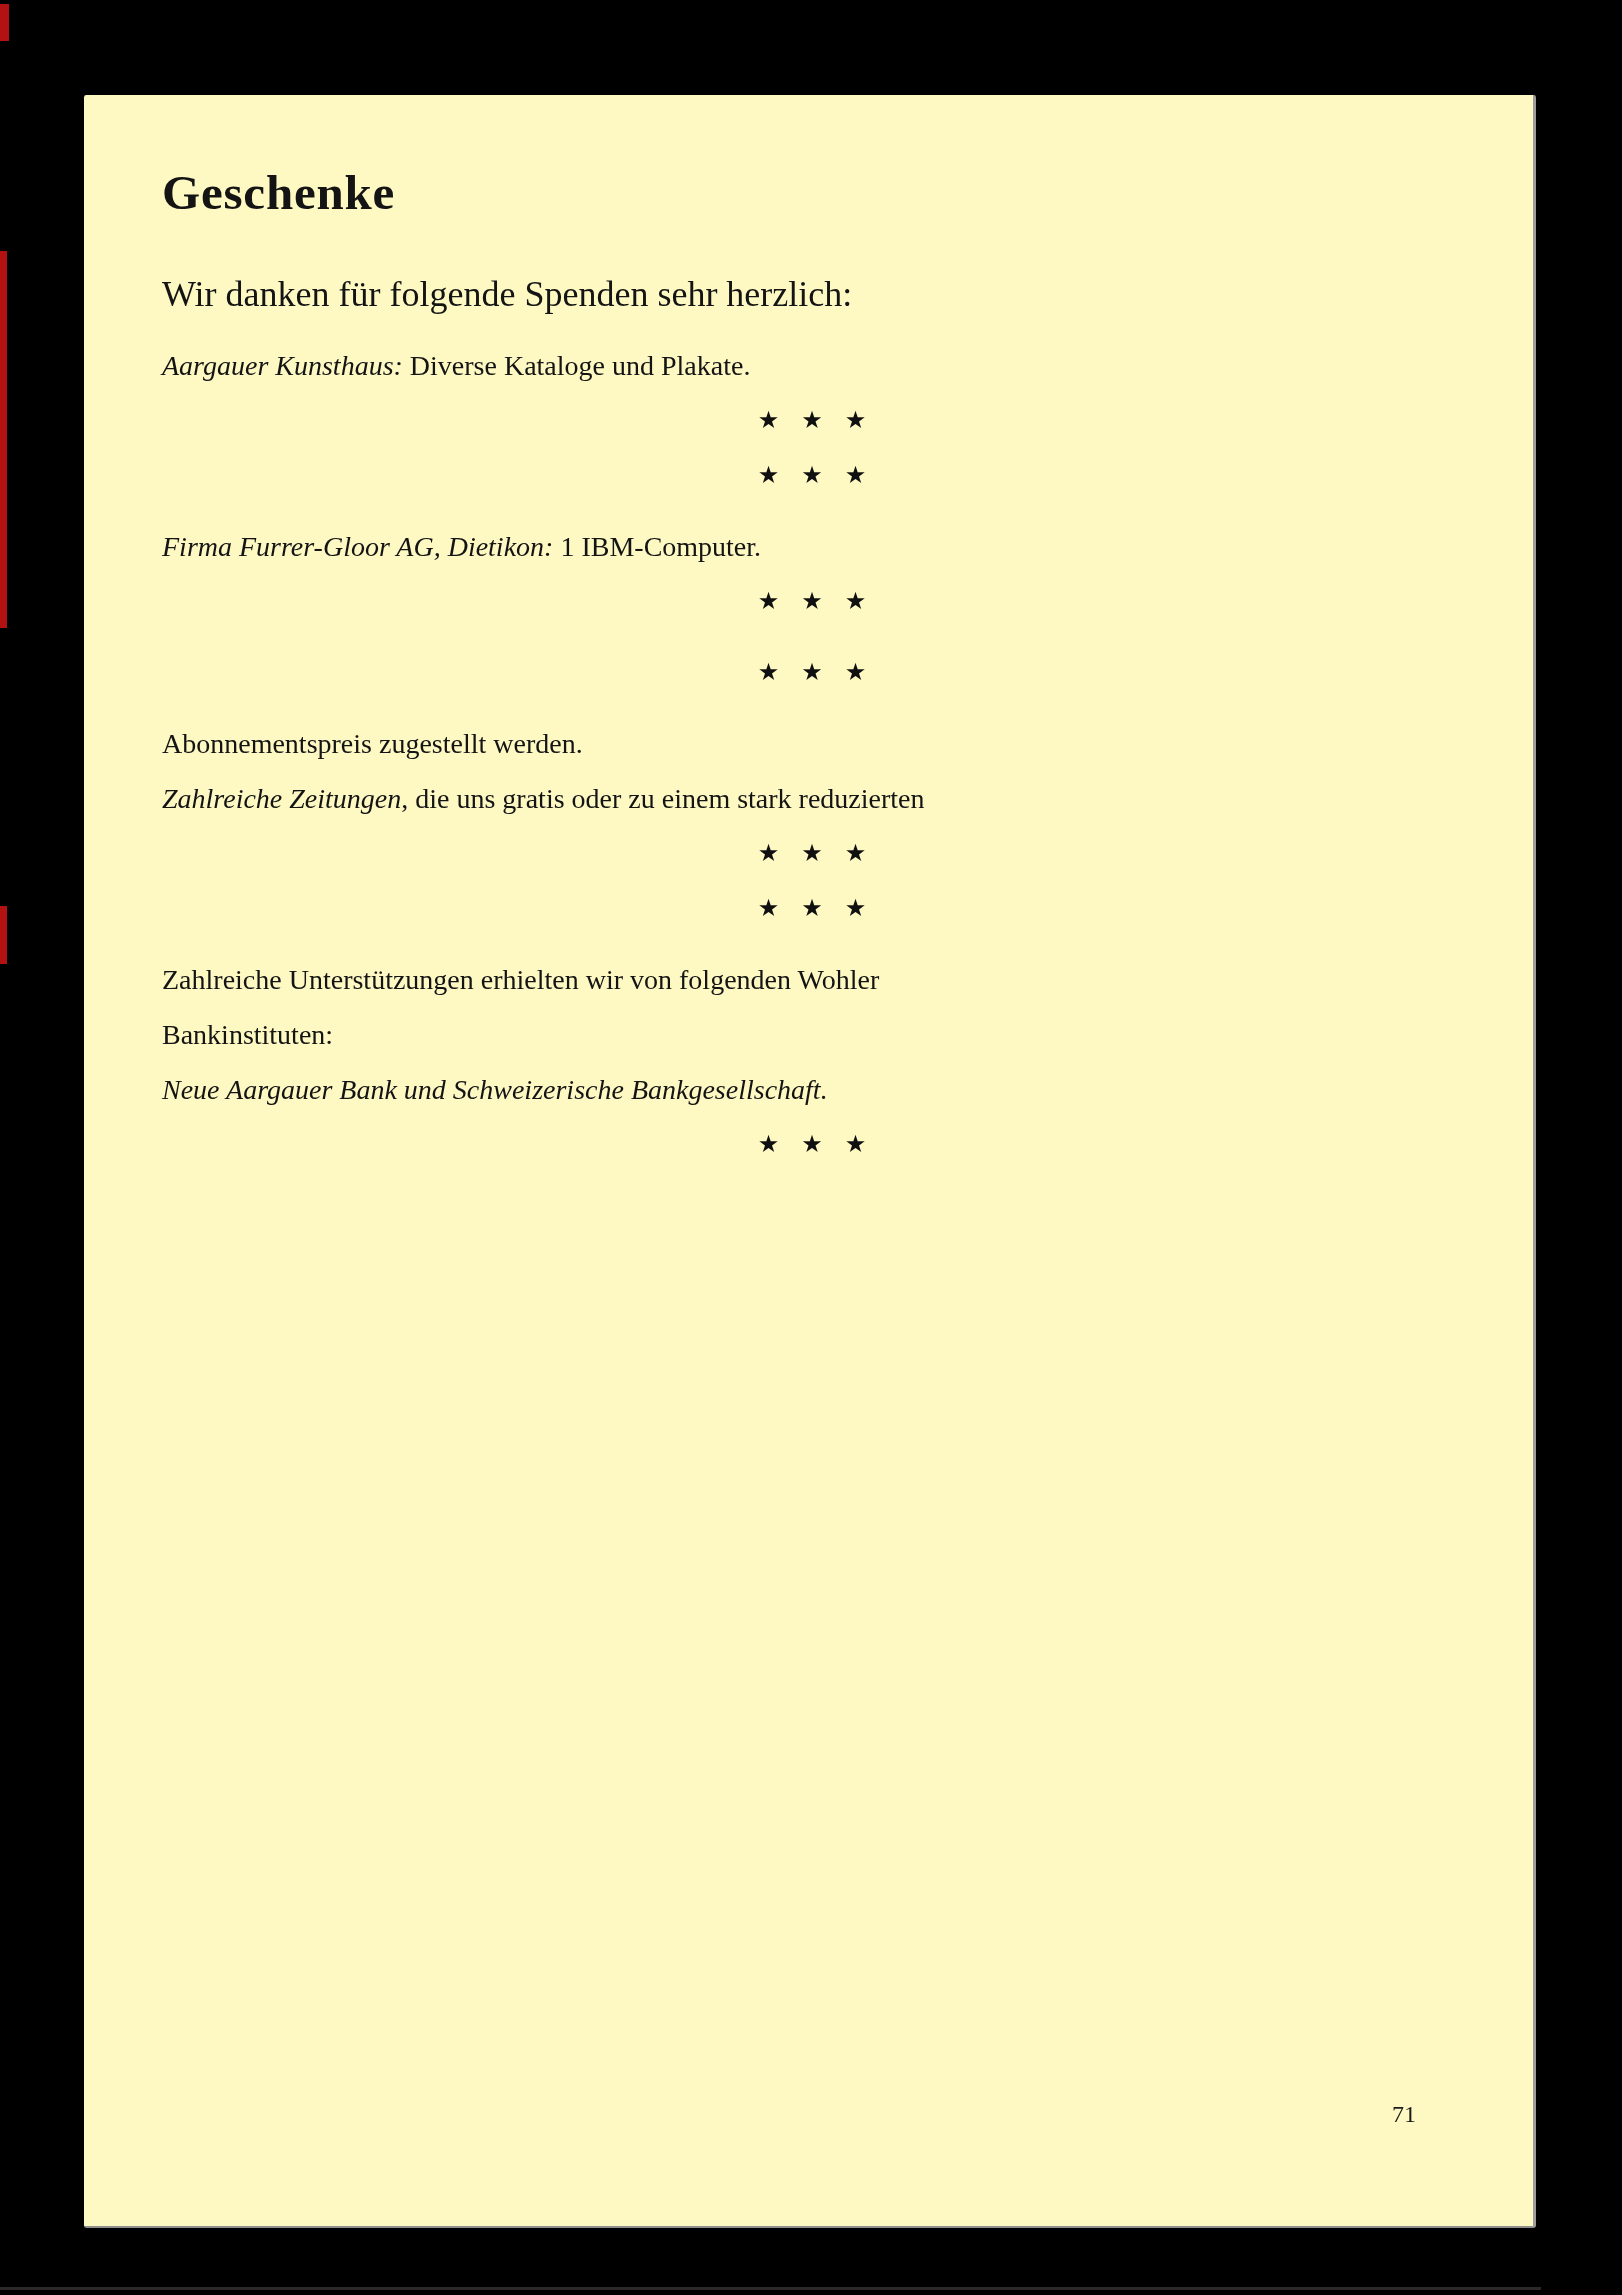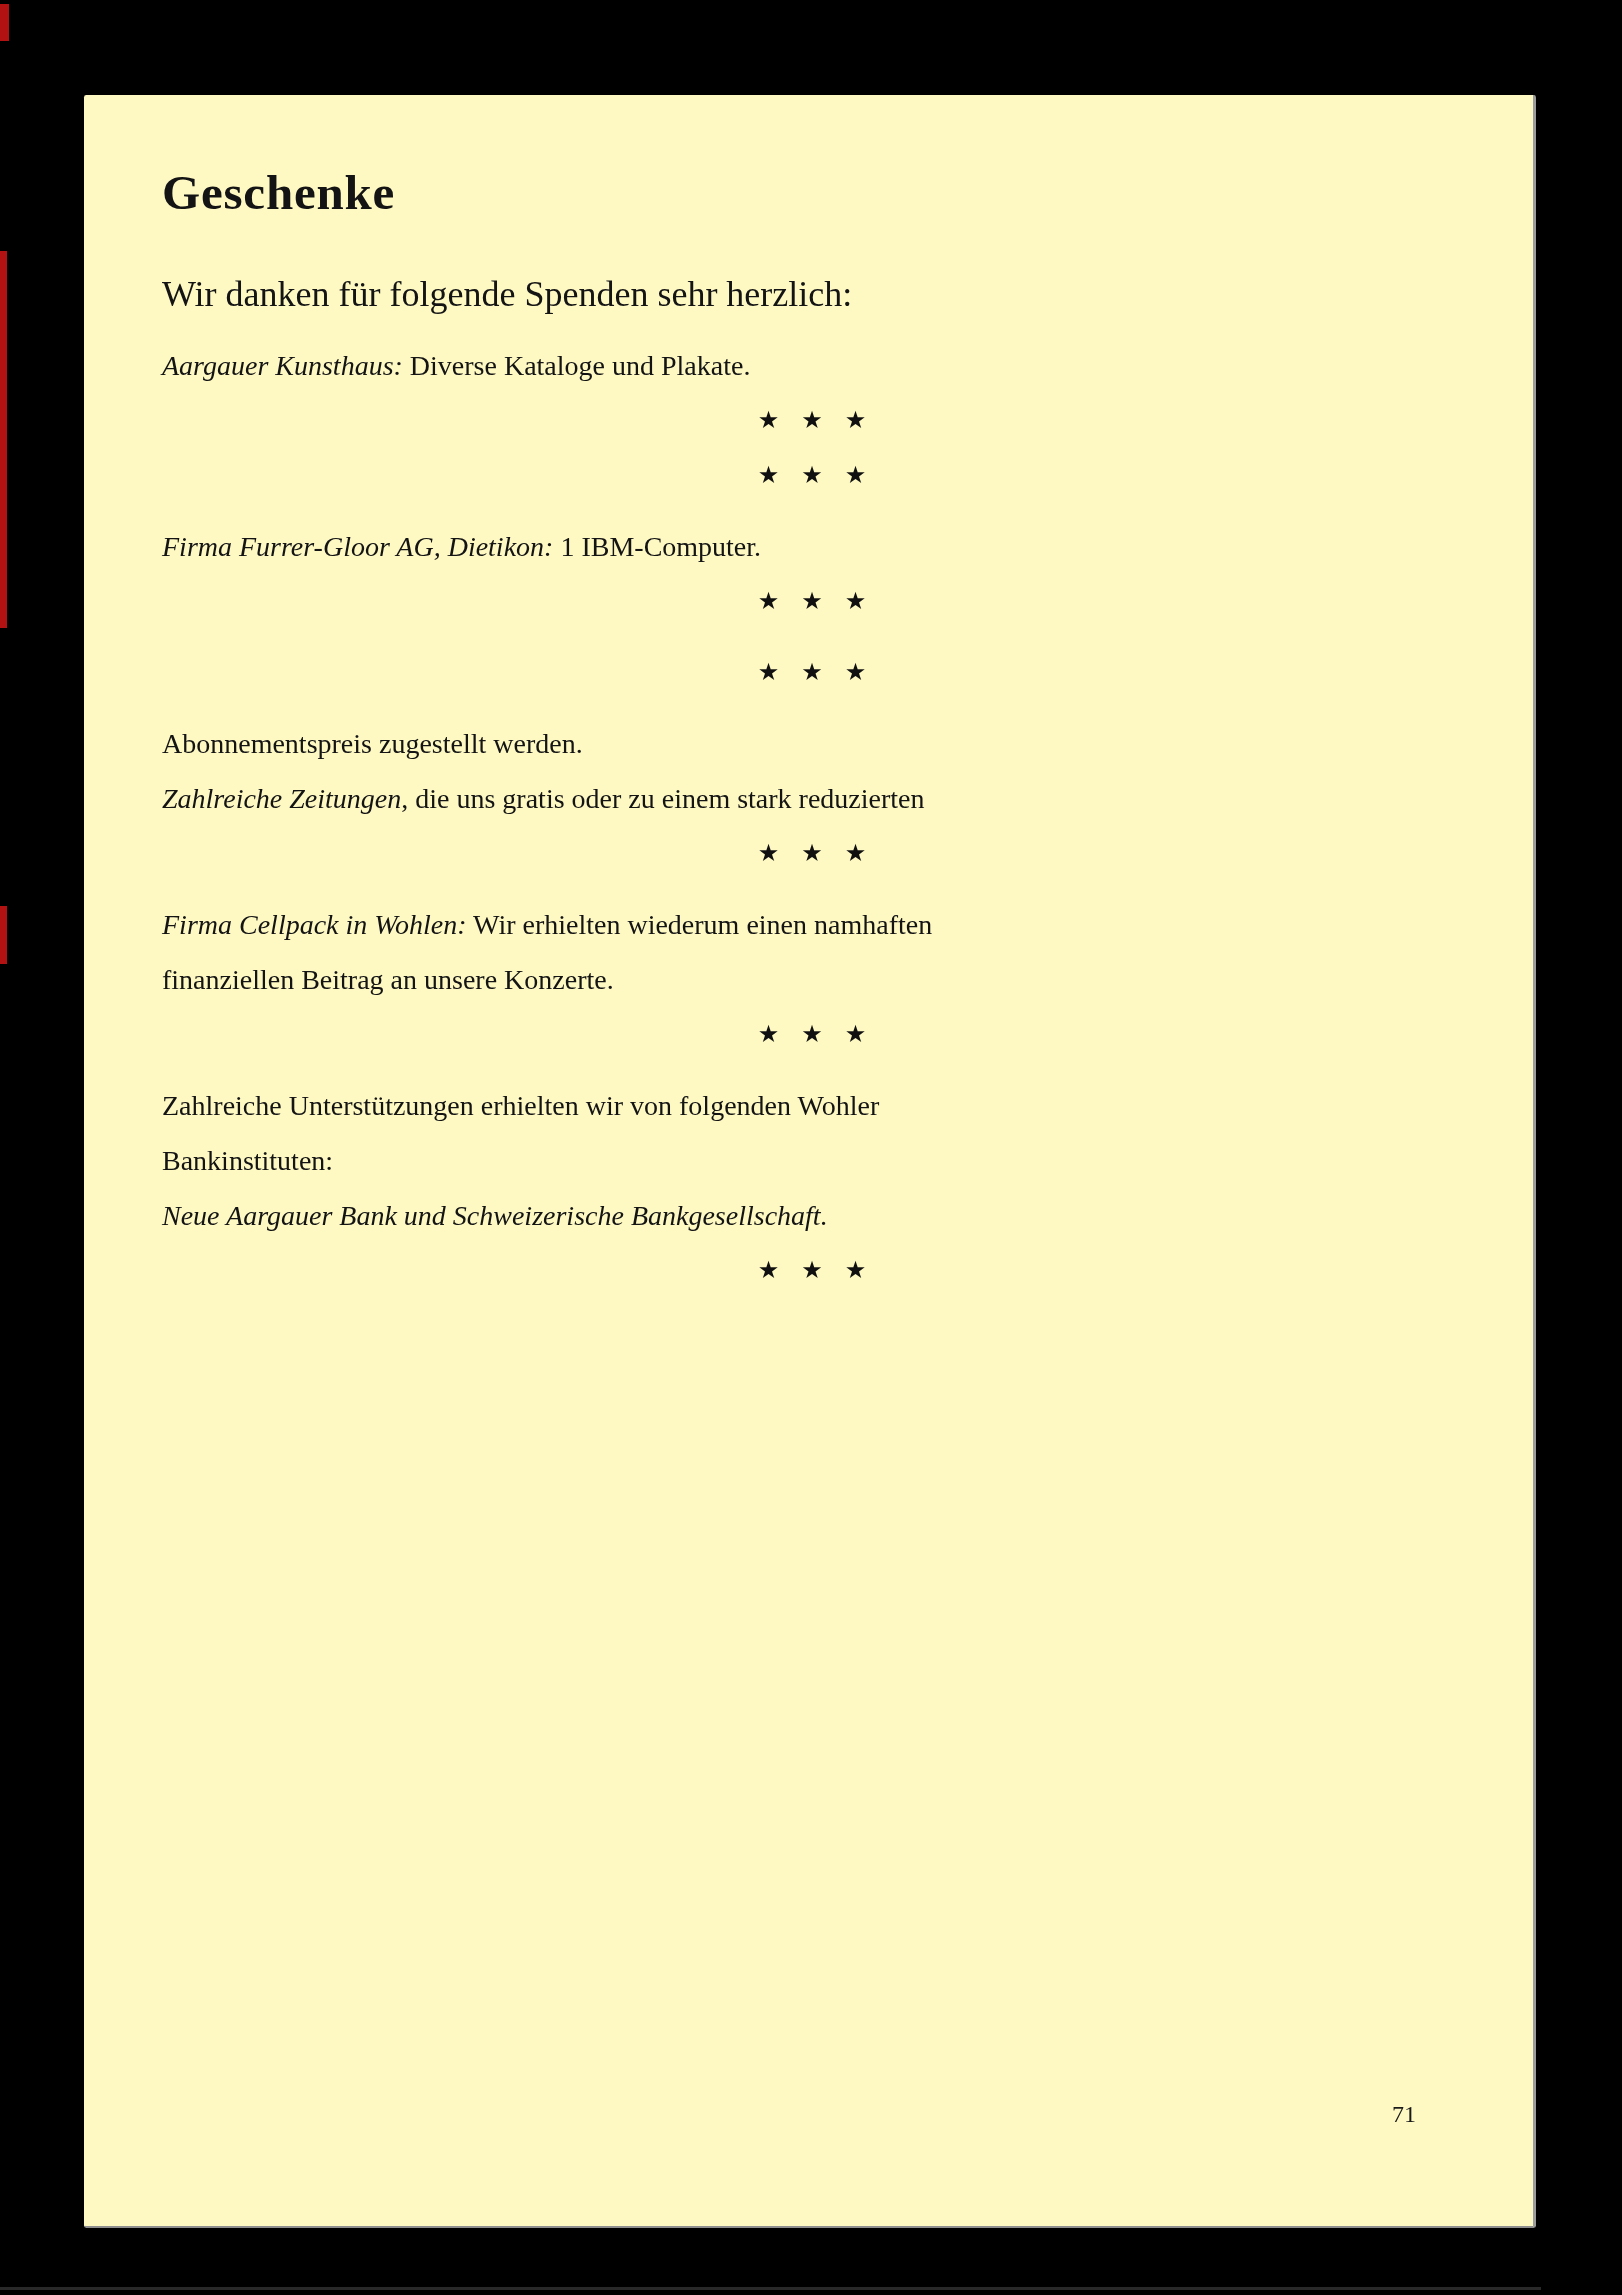--- a/index.html
+++ b/index.html
@@ -121,24 +121,20 @@
   <div class="entry">
   </div>
   <div class="separator">★ ★ ★</div>
 
   <div class="entry">
     <div class="line"><span>Abonnementspreis zugestellt werden.</span></div>
     <div class="line"><span class="lead">Zahlreiche Zeitungen</span><span>, die uns gratis oder zu einem stark reduzierten</span></div>
   </div>
   <div class="separator">★ ★ ★</div>
 
-  <div class="entry">
-    <div class="line"><span class="lead">Firma Cellpack in Wohlen:</span><span> Wir erhielten wiederum einen namhaften</span></div>
-    <div class="line"><span>finanziellen Beitrag an unsere Konzerte.</span></div>
-  </div>
   <div class="separator">★ ★ ★</div>
 
   <div class="entry">
     <div class="line"><span>Zahlreiche Unterstützungen erhielten wir von folgenden Wohler</span></div>
     <div class="line"><span>Bankinstituten:</span></div>
     <div class="line"><span class="lead">Neue Aargauer Bank und Schweizerische Bankgesellschaft.</span></div>
   </div>
   <div class="separator">★ ★ ★</div>
 
   <div class="page-number">71</div>

